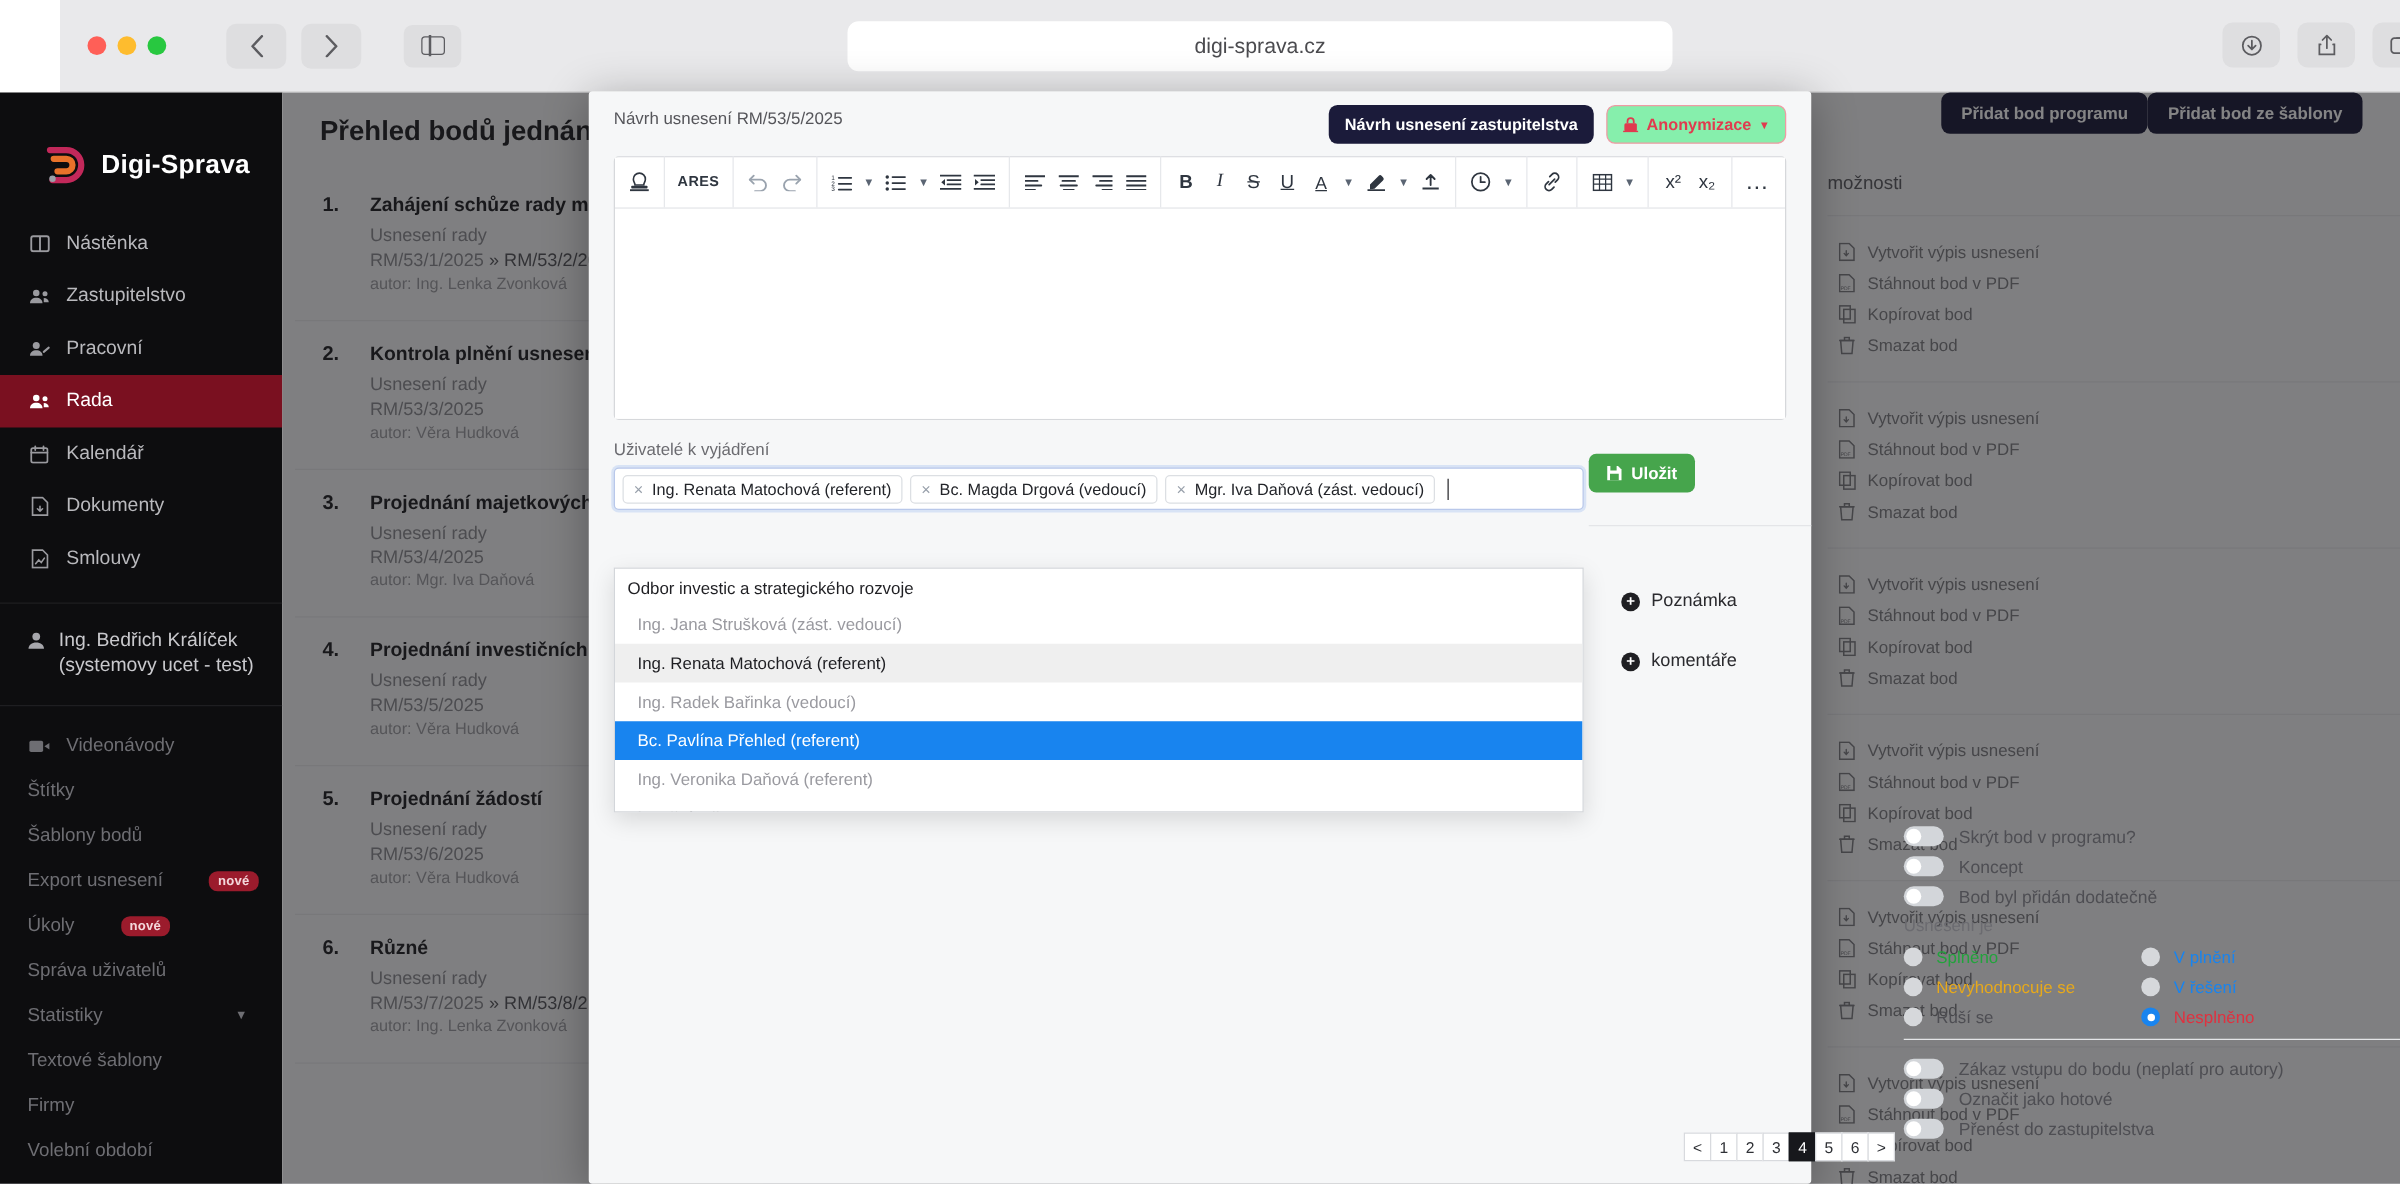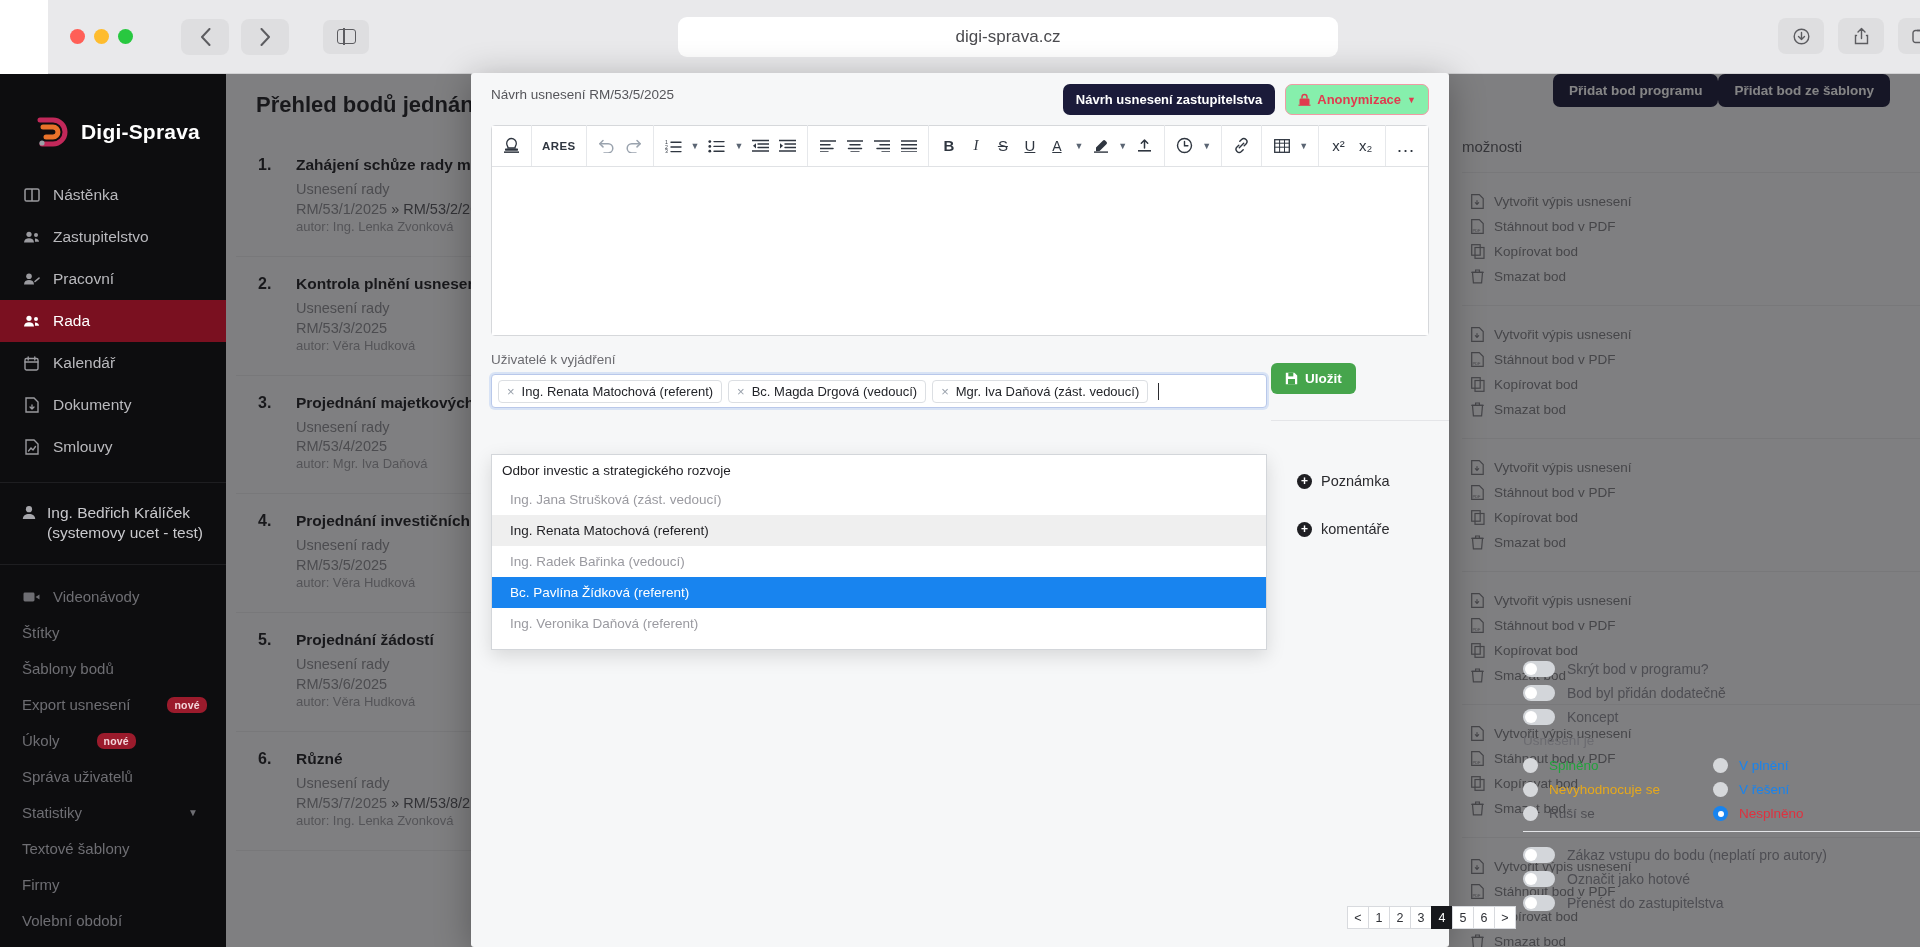--- a/index.html
+++ b/index.html
@@ -900,21 +900,21 @@
         <span>Mgr. Iva Daňová (zást. vedoucí)</span>
       </div>
       <div id="tag-caret"></div>
     </div>
 
     <div id="users-dropdown">
       <div class="dd-group-head">Odbor investic a strategického rozvoje</div>
       <div class="dd-item">Ing. Jana Strušková (zást. vedoucí)</div>
       <div class="dd-item selected-light">Ing. Renata Matochová (referent)</div>
       <div class="dd-item">Ing. Radek Bařinka (vedoucí)</div>
-      <div class="dd-item selected-blue">Bc. Pavlína Žídková (referent)</div>
+      <div class="dd-item selected-blue">Bc. Pavlína Přehled (referent)</div>
       <div class="dd-item">Ing. Veronika Daňová (referent)</div>
       <div class="dd-group-head">Finanční odbor</div>
     </div>
 
     <div id="right-col">
       <div id="btn-ulozit-inline">
         <span>
             <svg width="13" height="13" viewBox="0 0 13 13">
               <path d="M0.8 0.8h8.6L12.2 3.6v8.6H0.8z" fill="#fff"></path>
               <rect x="3.3" y="0.8" width="5" height="3.6" fill="#46a54c"></rect>
@@ -934,25 +934,25 @@
       </div>
     </div>
 
     <div id="toggles-block">
       <div class="toggle-row">
         <span class="toggle"></span>
         <span class="toggle-label">Skrýt bod v programu?</span>
       </div>
       <div class="toggle-row">
         <span class="toggle"></span>
-        <span class="toggle-label">Bod byl přidán dodatečně</span>
+        <span class="toggle-label">Koncept</span>
       </div>
       <div class="toggle-row">
         <span class="toggle"></span>
-        <span class="toggle-label">Koncept</span>
+        <span class="toggle-label">Bod byl přidán dodatečně</span>
       </div>
     </div>
 
     <div id="usneseni-block">
       <div id="usneseni-label">Usnesení je</div>
       <div class="radio-grid">
         <div class="radio-row">
           <span class="radio"></span>
           <span class="radio-label c-green">Splněno</span>
         </div>

